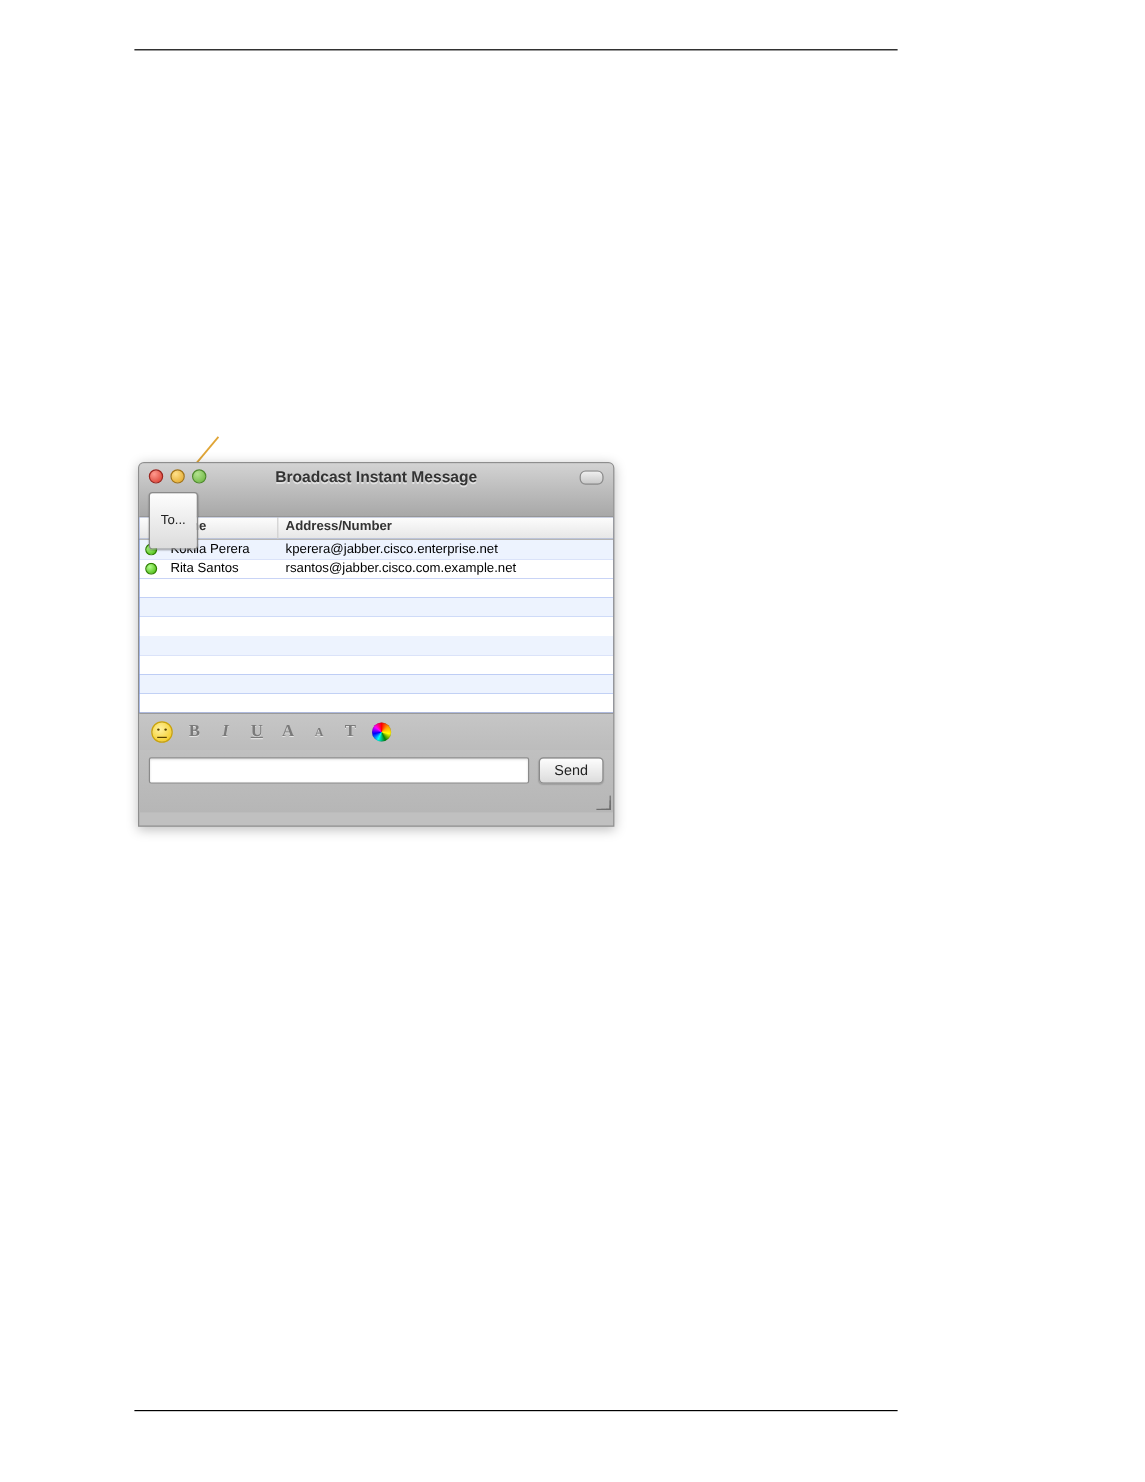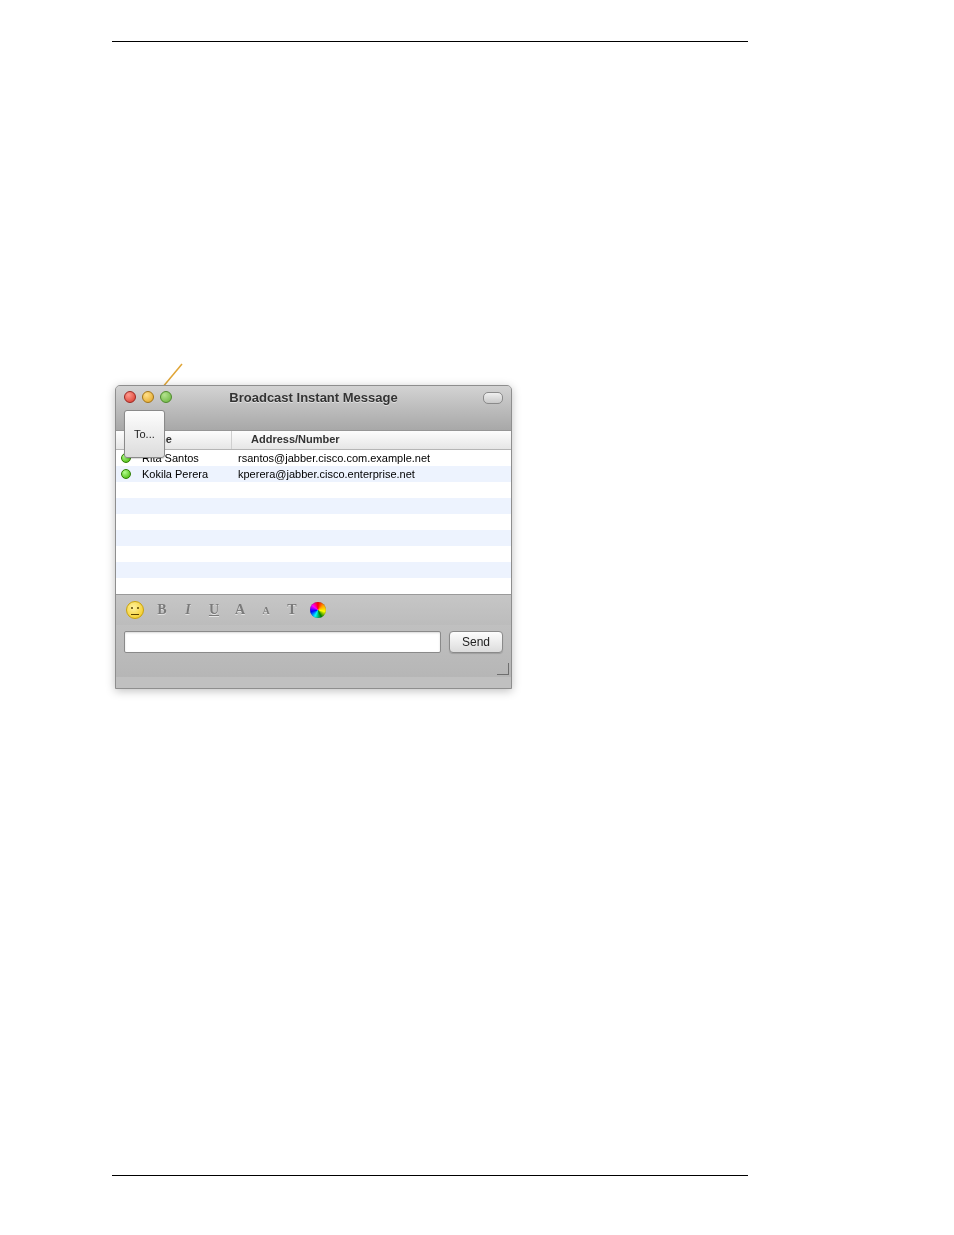--- a/index.html
+++ b/index.html
@@ -110,21 +110,21 @@
   }
   .th {
     box-sizing: border-box;
     padding: 2px 6px 0 6px;
     border-right: 1px solid #cfcfcf;
     white-space: nowrap;
     overflow: hidden;
   }
   .th.status-col { width: 20px; padding: 0; }
   .th.name-col   { width: 96px; }
-  .th.addr-col   { flex: 1; border-right: none; margin-left: 13px; }
+  .th.addr-col   { flex: 1; border-right: none; }
 
   .tbody {
     height: 144px;
     overflow: hidden;
   }
   .tr {
     display: flex;
     height: 16px;
     font-size: 11px;
     color: #000;
@@ -283,33 +283,33 @@
       <button class="to-button">To...</button>
     </div>
 
     <div class="recipient-table">
       <div class="thead">
         <div class="th status-col"></div>
         <div class="th name-col">Name</div>
         <div class="th addr-col">Address/Number</div>
       </div>
       <div class="tbody">
+        <div class="tr even">
+          <div class="td status-col">
+              <span class="status-dot"></span>
+            </div>
+          <div class="td name-col">Kokila Perera</div>
+          <div class="td addr-col">kperera@jabber.cisco.enterprise.net</div>
+        </div>
         <div class="tr odd">
           <div class="td status-col">
               <span class="status-dot"></span>
             </div>
           <div class="td name-col">Rita Santos</div>
           <div class="td addr-col">rsantos@jabber.cisco.com.example.net</div>
-        </div>
-        <div class="tr even">
-          <div class="td status-col">
-              <span class="status-dot"></span>
-            </div>
-          <div class="td name-col">Kokila Perera</div>
-          <div class="td addr-col">kperera@jabber.cisco.enterprise.net</div>
         </div>
         <div class="tr odd"></div>
         <div class="tr even"></div>
         <div class="tr odd"></div>
         <div class="tr even"></div>
         <div class="tr odd"></div>
         <div class="tr even"></div>
         <div class="tr odd"></div>
       </div>
     </div>

